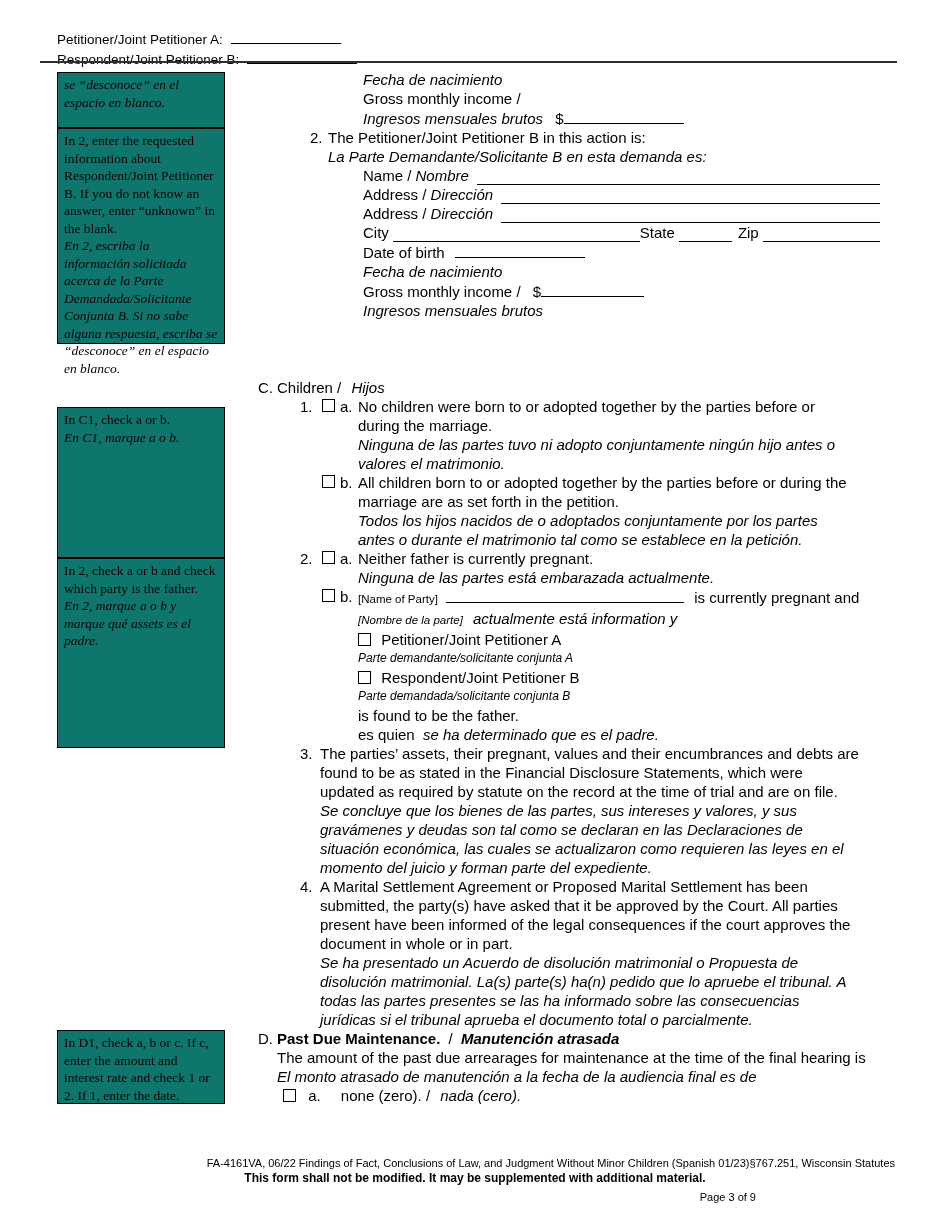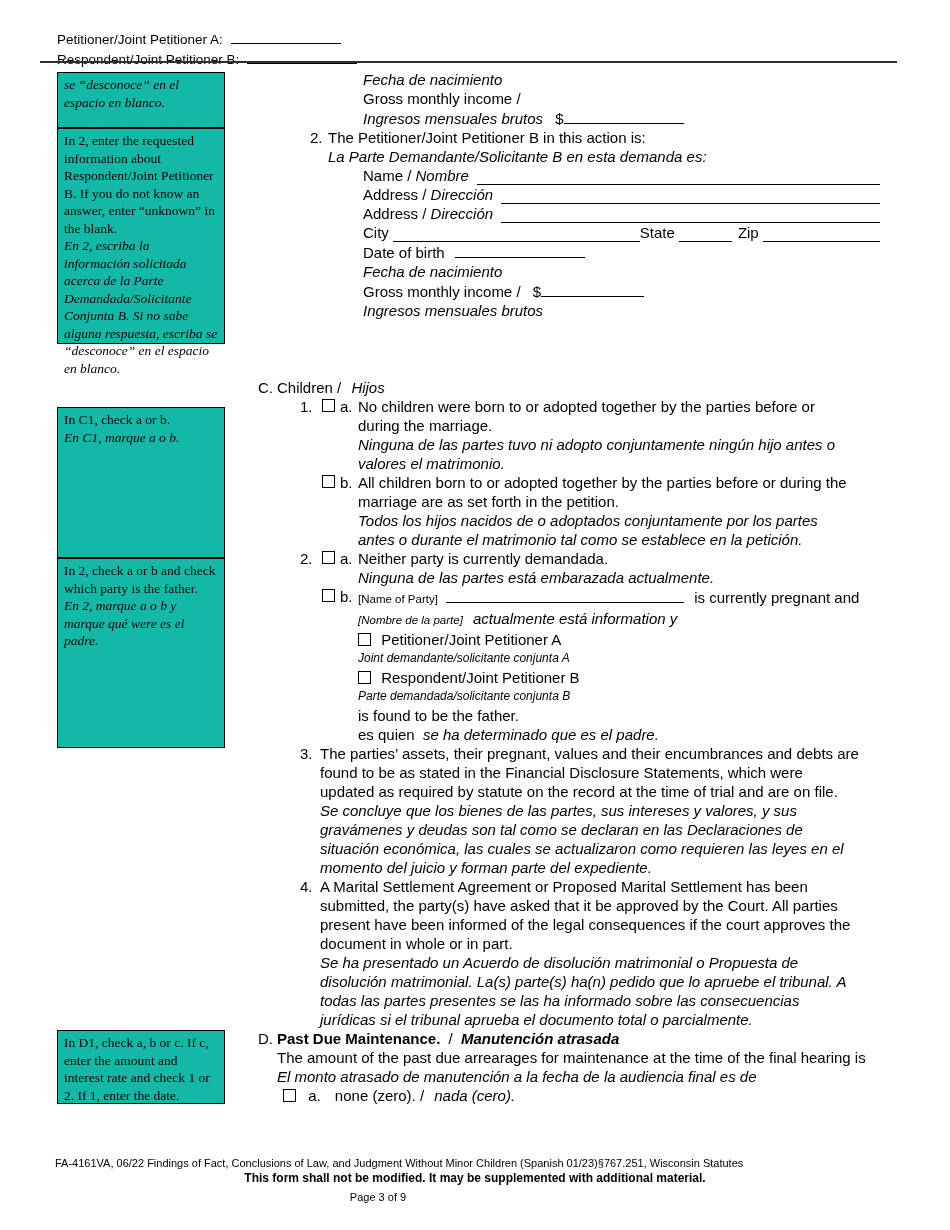--- a/index.html
+++ b/index.html
@@ -15,28 +15,28 @@
       vertical-align:-1px;box-sizing:border-box;}
   .cb.abs{top:2px;}
   .bl{display:inline-block;border-bottom:1.3px solid #000;height:15px;vertical-align:baseline;}
   .pl19{padding-left:19px}.pl25{padding-left:25px}
   .pl62{padding-left:62px}.pl70{padding-left:70px}.pl100{padding-left:100px}.pl105{padding-left:105px}
   .gap58{margin-top:58px}
   .flexln{display:flex;align-items:flex-end;}
   .fill{flex:1;margin-left:8px;}
   .hdr{position:absolute;left:57px;top:28px;font-size:13.5px;line-height:15.5px;}
   .rule{position:absolute;left:40px;top:61px;width:857px;border-top:2px solid #2f2f2f;}
-  .note{position:absolute;left:57px;width:168px;border:1.2px solid #000;background:#14b8a6;
+  .note{position:absolute;left:57px;width:168px;border:1.2px solid #000;background:#0f766e;
         font-family:"Liberation Serif",serif;font-size:13.5px;line-height:17.5px;
         padding:3px 6px;box-sizing:border-box;}
   .col{position:absolute;left:258px;top:70px;width:660px;}
-  .f1{position:absolute;left:55px;top:1157px;width:840px;display:flex;justify-content:flex-start;font-size:11px;line-height:13px;}
+  .f1{position:absolute;left:55px;top:1157px;width:840px;display:flex;justify-content:flex-end;font-size:11px;line-height:13px;}
   .f2{position:absolute;left:0;top:1171px;width:950px;text-align:center;font-weight:bold;font-size:12px;line-height:14px;}
-  .f3{position:absolute;left:0;top:1191px;width:756px;text-align:center;font-size:11px;line-height:13px;}
-  .ml4{margin-left:4px}.ml6{margin-left:6px}.ml8{margin-left:8px}.ml10{margin-left:10px}
+  .f3{position:absolute;left:0;top:1191px;width:756px;text-align:right;font-size:11px;line-height:13px;}
+  .ml4{margin-left:4px}.ml6{margin-left:6px}.ml8{margin-left:8px}.ml10{margin-left:16px}
 </style>
 </head>
 <body>
 
 <div class="page">
 
   <div class="hdr">
     <div class="ln" style="line-height:15.5px;min-height:15.5px">
       <span>Petitioner/Joint Petitioner A:</span>
       <span class="bl ml4" style="width:110px"></span>
@@ -54,21 +54,21 @@
   <div class="note" style="top:128px;height:216px">
     <div>In 2, enter the requested information about Respondent/Joint Petitioner B. If you do not know an answer, enter “unknown” in the blank.</div>
     <div class="it">En 2, escriba la información solicitada acerca de la Parte Demandada/Solicitante Conjunta B. Si no sabe alguna respuesta, escriba se “desconoce” en el espacio en blanco.</div>
   </div>
   <div class="note" style="top:407px;height:151px">
     <div>In C1, check a or b.</div>
     <div class="it">En C1, marque a o b.</div>
   </div>
   <div class="note" style="top:558px;height:190px">
     <div>In 2, check a or b and check which party is the father.</div>
-    <div class="it">En 2, marque a o b y marque qué were es el padre.</div>
+    <div class="it">En 2, marque a o b y marque qué assets es el padre.</div>
   </div>
   <div class="note" style="top:1030px;height:74px">
     <div>In D1, check a, b or c. If c, enter the amount and interest rate and check 1 or 2.  If 1, enter the date.</div>
   </div>
 
   <div class="col">
 
     <div class="ln pl105 it"><span>Fecha de nacimiento</span></div>
     <div class="ln pl105"><span>Gross monthly income /</span></div>
     <div class="ln pl105">
@@ -135,40 +135,40 @@
       <span>All children born to or adopted together by the parties before or during the</span>
     </div>
     <div class="ln pl100"><span>marriage are as set forth in the petition.</span></div>
     <div class="ln pl100 it"><span>Todos los hijos nacidos de o adoptados conjuntamente por los partes</span></div>
     <div class="ln pl100 it"><span>antes o durante el matrimonio tal como se establece en la petición.</span></div>
 
     <div class="ln pl100">
       <span class="abs" style="left:42px">2.</span>
       <span class="cb abs" style="left:64px"></span>
       <span class="abs" style="left:82px">a.</span>
-      <span>Neither party is currently demandada.</span>
+      <span>Neither father is currently pregnant.</span>
     </div>
     <div class="ln pl100 it"><span>Ninguna de las partes está embarazada actualmente.</span></div>
 
     <div class="ln pl100">
       <span class="cb abs" style="left:64px"></span>
       <span class="abs" style="left:82px">b.</span>
       <span class="sm">[Name of Party]</span>
       <span class="bl ml4" style="width:238px"></span>
       <span class="ml6">is currently pregnant and</span>
     </div>
     <div class="ln pl100">
       <span class="sm it">[Nombre de la parte]</span>
       <span class="it ml6">actualmente está information y</span>
     </div>
     <div class="ln pl100">
       <span class="cb"></span>
       <span class="ml6">Petitioner/Joint Petitioner A</span>
     </div>
-    <div class="ln pl100 it sm2"><span>Joint demandante/solicitante conjunta A</span></div>
+    <div class="ln pl100 it sm2"><span>Parte demandante/solicitante conjunta A</span></div>
     <div class="ln pl100">
       <span class="cb"></span>
       <span class="ml6">Respondent/Joint Petitioner B</span>
     </div>
     <div class="ln pl100 it sm2"><span>Parte demandada/solicitante conjunta B</span></div>
     <div class="ln pl100"><span>is found to be the father.</span></div>
     <div class="ln pl100">
       <span>es quien</span>
       <span class="it ml4">se ha determinado que es el padre.</span>
     </div>

